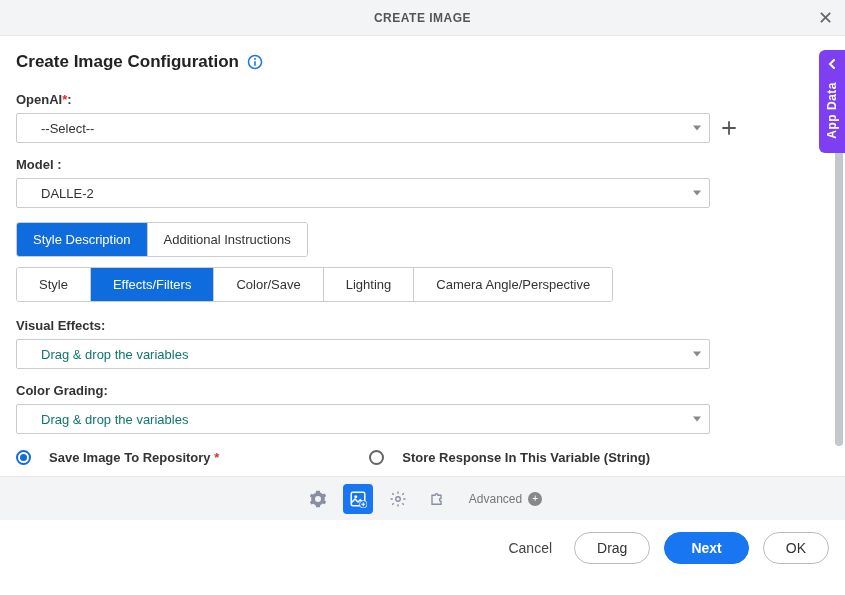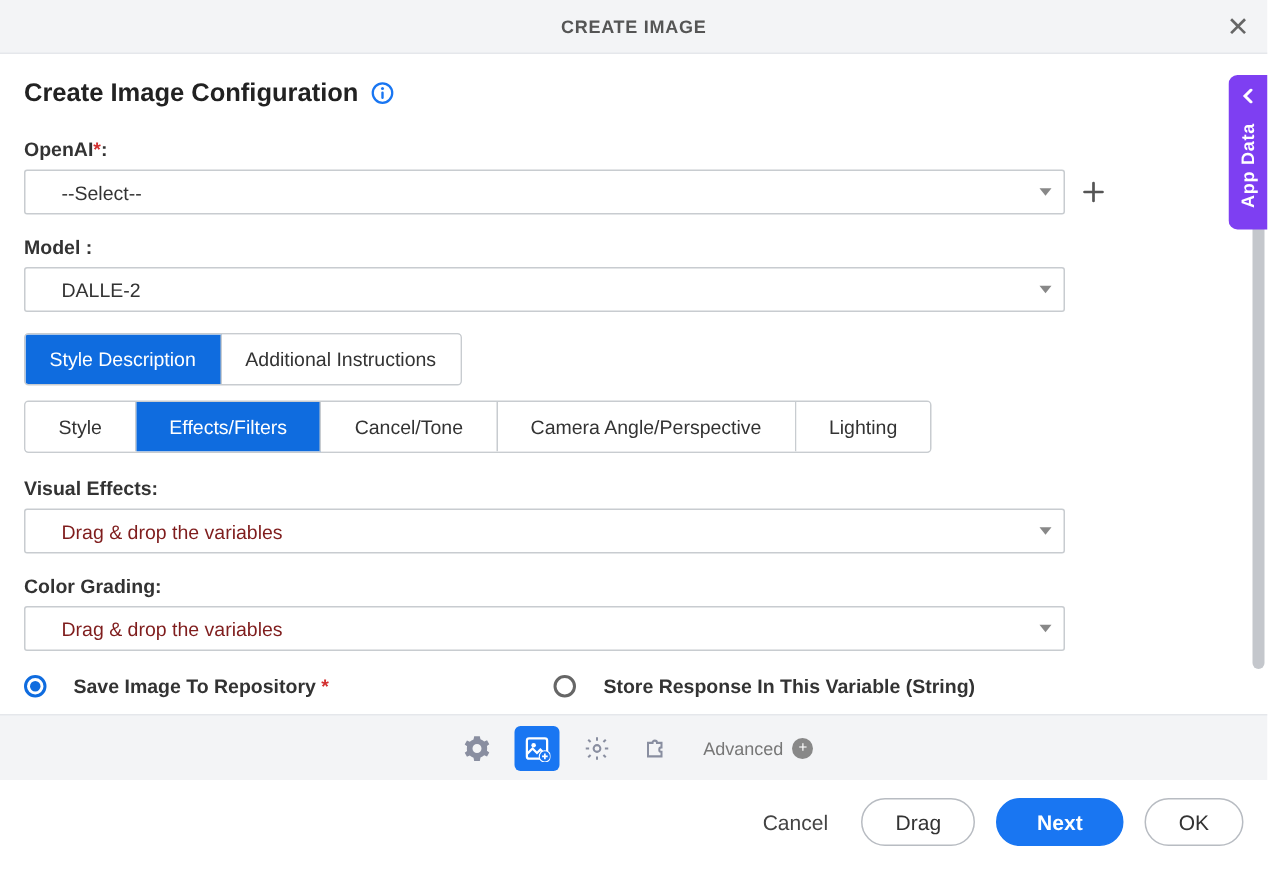--- a/index.html
+++ b/index.html
@@ -17,21 +17,21 @@
 
     .field { margin-bottom: 14px; }
     .field-label { font-size: 13px; font-weight: 600; color: #333; margin-bottom: 6px; display: block; }
     .req { color: #d32f2f; }
 
     .select-row { display: flex; align-items: center; gap: 10px; }
     .select { flex: 1; height: 30px; border: 1px solid #c8ccd0; border-radius: 2px; background: #fff; display: flex; align-items: center; padding: 0 24px; position: relative; cursor: pointer; }
     .select.full { width: 694px; }
     .select.narrow { width: 694px; flex: initial; }
     .select-text { color: #333; font-size: 13px; }
-    .select-placeholder { color: #7f1d1d; font-size: 13px; }
+    .select-placeholder { color: #0f766e; font-size: 13px; }
     .select-caret { position: absolute; right: 8px; top: 50%; transform: translateY(-50%); width: 0; height: 0; border-left: 4px solid transparent; border-right: 4px solid transparent; border-top: 5px solid #888; }
 
     .plus-icon { width: 18px; height: 18px; display: inline-flex; align-items: center; justify-content: center; cursor: pointer; color: #555; }
 
     .tabs-main { display: inline-flex; border: 1px solid #c8ccd0; border-radius: 3px; overflow: hidden; margin-bottom: 10px; }
     .tab-main { padding: 9px 16px; font-size: 13px; color: #333; background: #fff; cursor: pointer; border-right: 1px solid #c8ccd0; }
     .tab-main:last-child { border-right: none; }
     .tab-main.active { background: #0f6cdf; color: #fff; }
 
     .tabs-sub { display: inline-flex; border: 1px solid #c8ccd0; border-radius: 3px; overflow: hidden; margin-bottom: 16px; }
@@ -122,23 +122,23 @@
   </div>
 
   <div class="tabs-main">
     <div class="tab-main active">Style Description</div>
     <div class="tab-main">Additional Instructions</div>
   </div>
 
   <div class="tabs-sub">
     <div class="tab-sub">Style</div>
     <div class="tab-sub active">Effects/Filters</div>
-    <div class="tab-sub">Cancel/Tone</div>
+    <div class="tab-sub">Color/Save</div>
+    <div class="tab-sub">Lighting</div>
     <div class="tab-sub">Camera Angle/Perspective</div>
-    <div class="tab-sub">Lighting</div>
   </div>
 
   <div class="field">
     <label class="field-label">Visual Effects:</label>
     <div class="select full">
       <span class="select-placeholder">Drag &amp; drop the variables</span>
       <span class="select-caret"></span>
     </div>
   </div>
 

